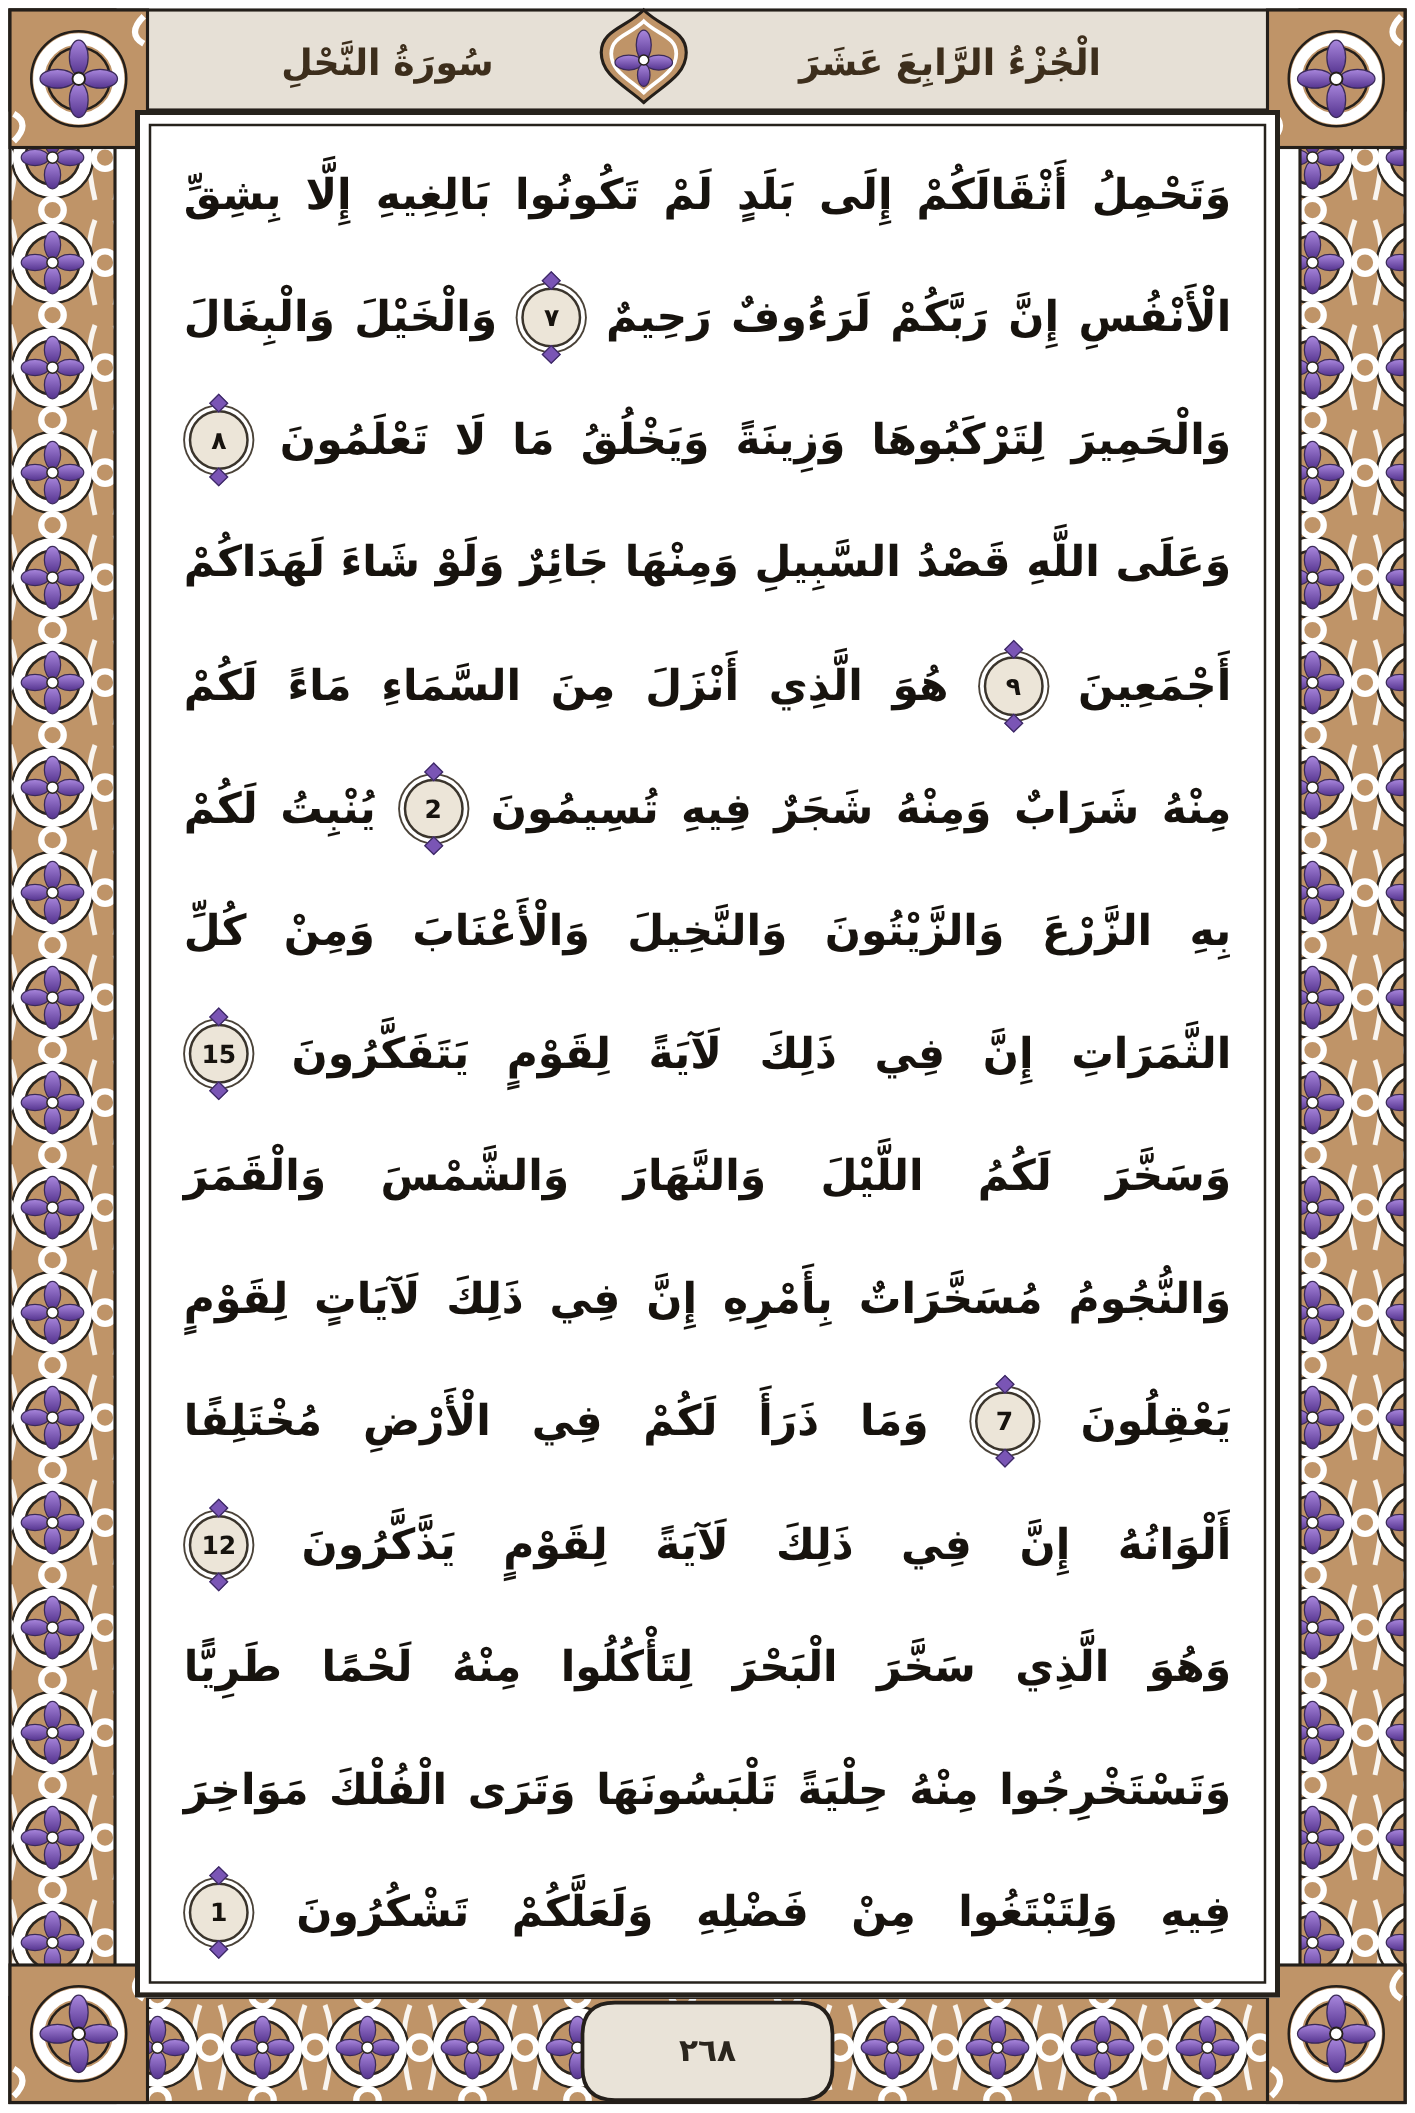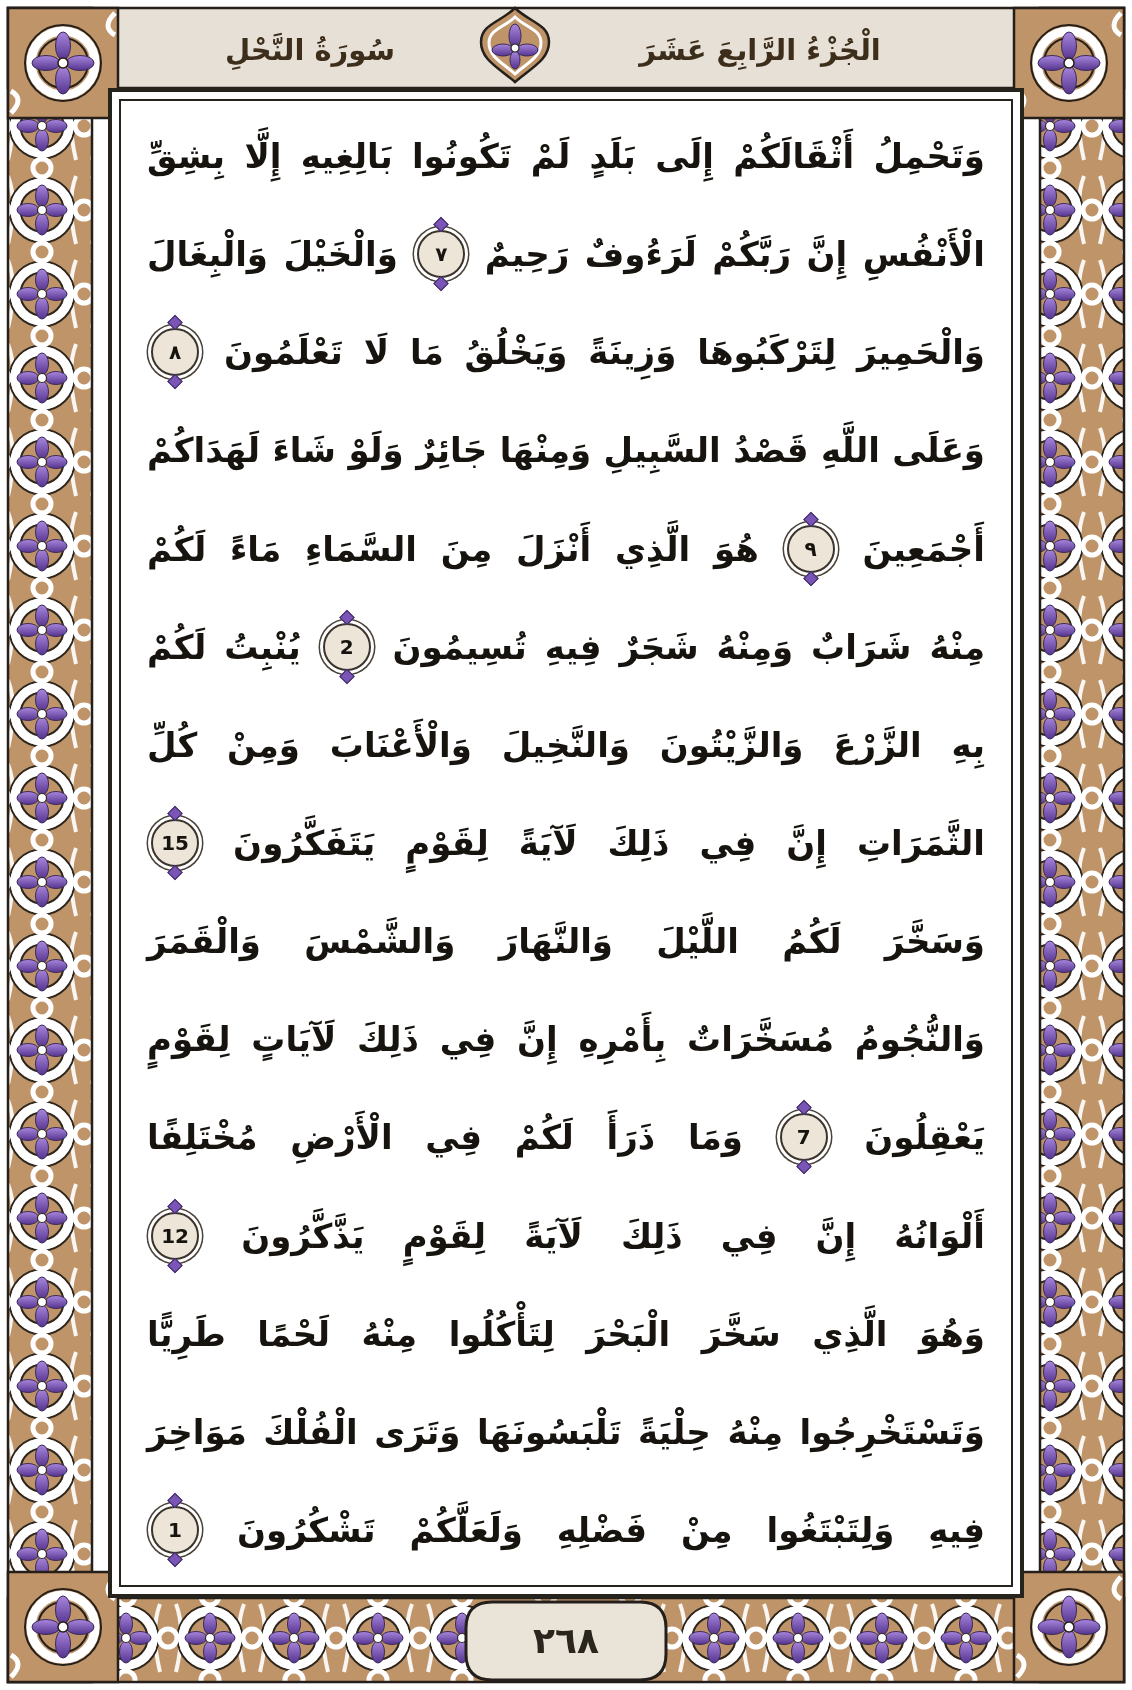--- a/index.html
+++ b/index.html
@@ -46,21 +46,21 @@
   .hdr{
     position:absolute;z-index:3;top:28px;height:44px;line-height:44px;
     text-align:center;direction:rtl;
     font-size:29px;font-weight:700;color:#3d2e1c;
   }
   .hdr.juz{left:610px;width:300px;}
   .hdr.surah{left:190px;width:240px;}
   .pagenum{
     position:absolute;z-index:3;left:466px;top:1602px;width:200px;height:78px;
     line-height:78px;text-align:center;
-    font-size:36px;font-weight:700;color:#2a251d;
+    font-size:25px;font-weight:700;color:#2a251d;
   }
 </style>
 </head>
 <body>
 
 <div class="page">
 
   <svg class="deco" width="1132" height="1690" viewBox="0 0 1132 1690">
     <defs>
       <linearGradient id="pg" x1="0" y1="0" x2="0" y2="1">

